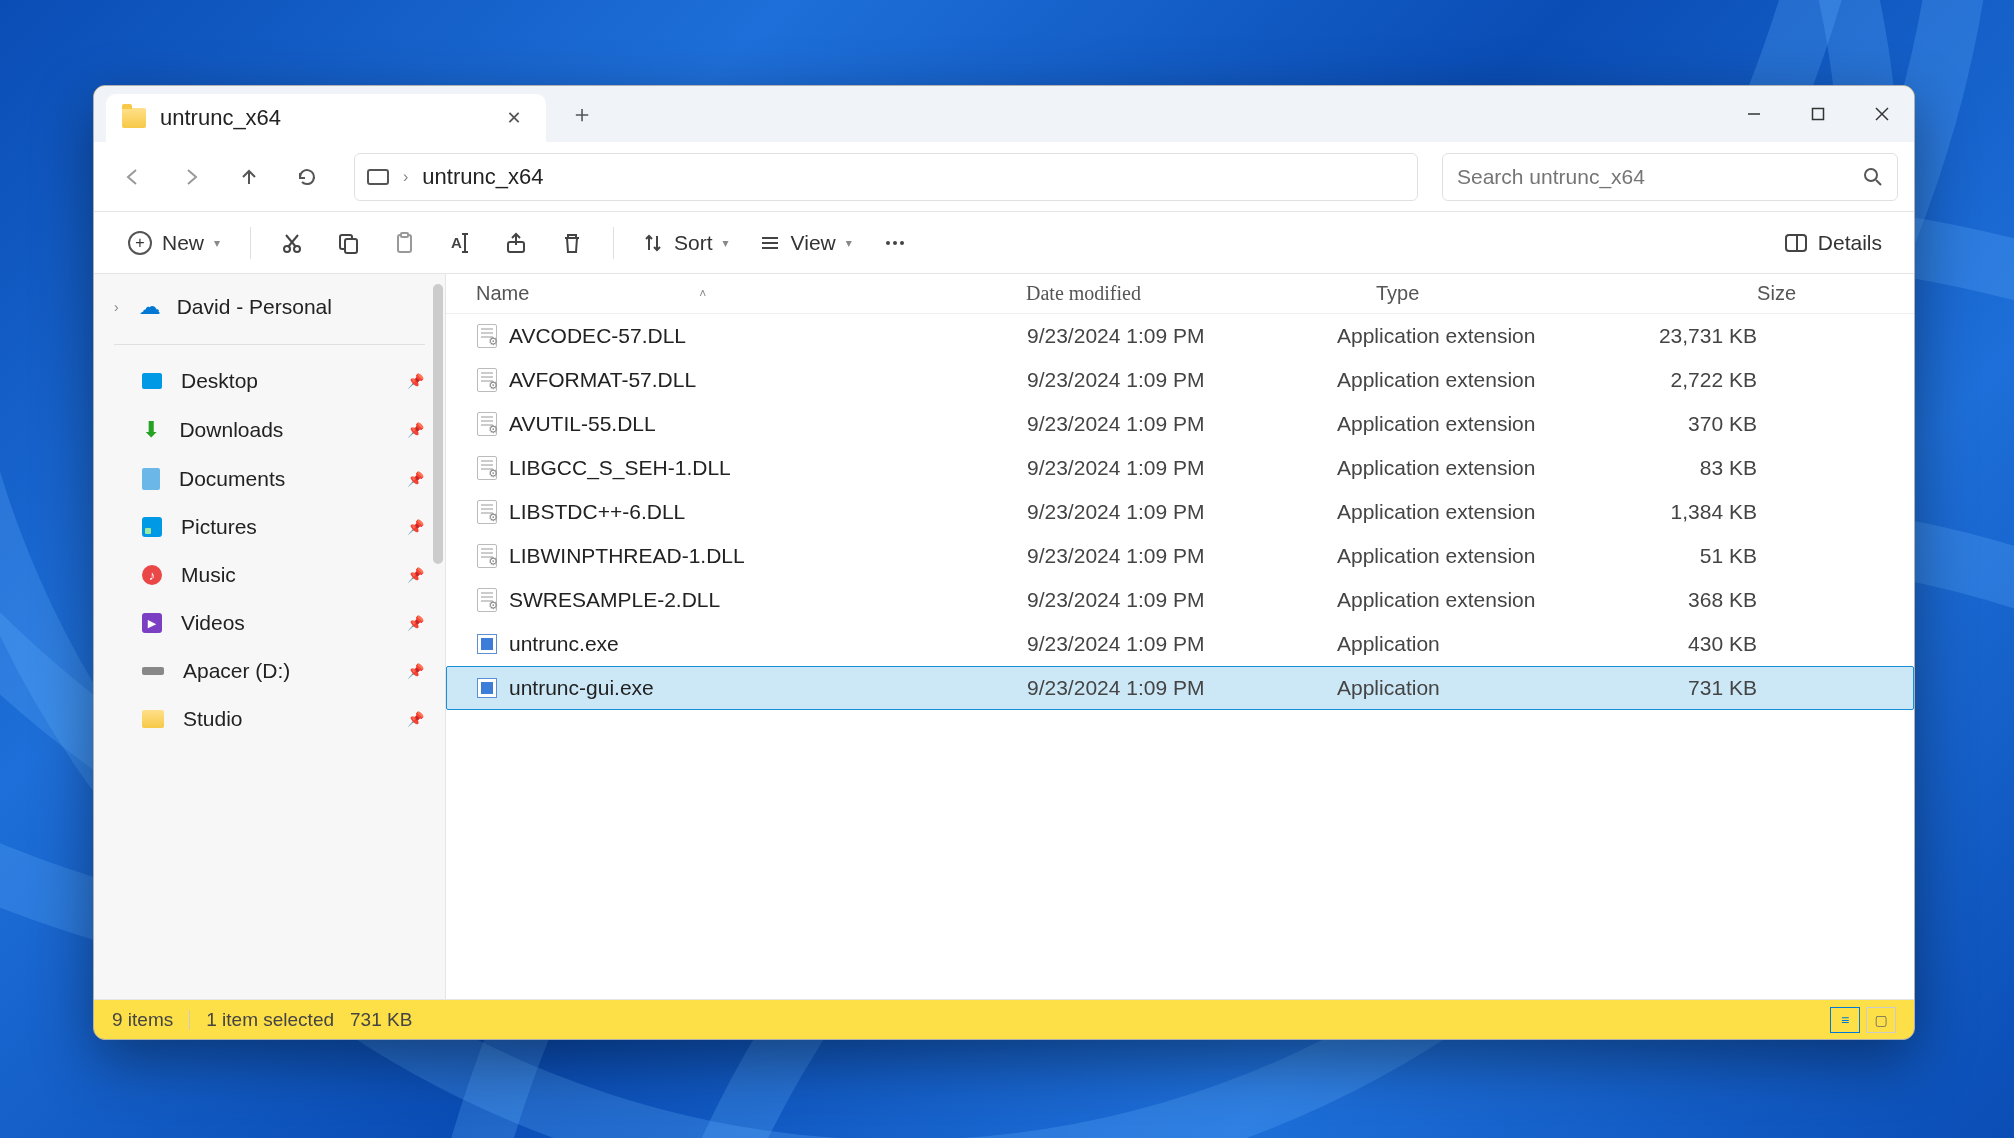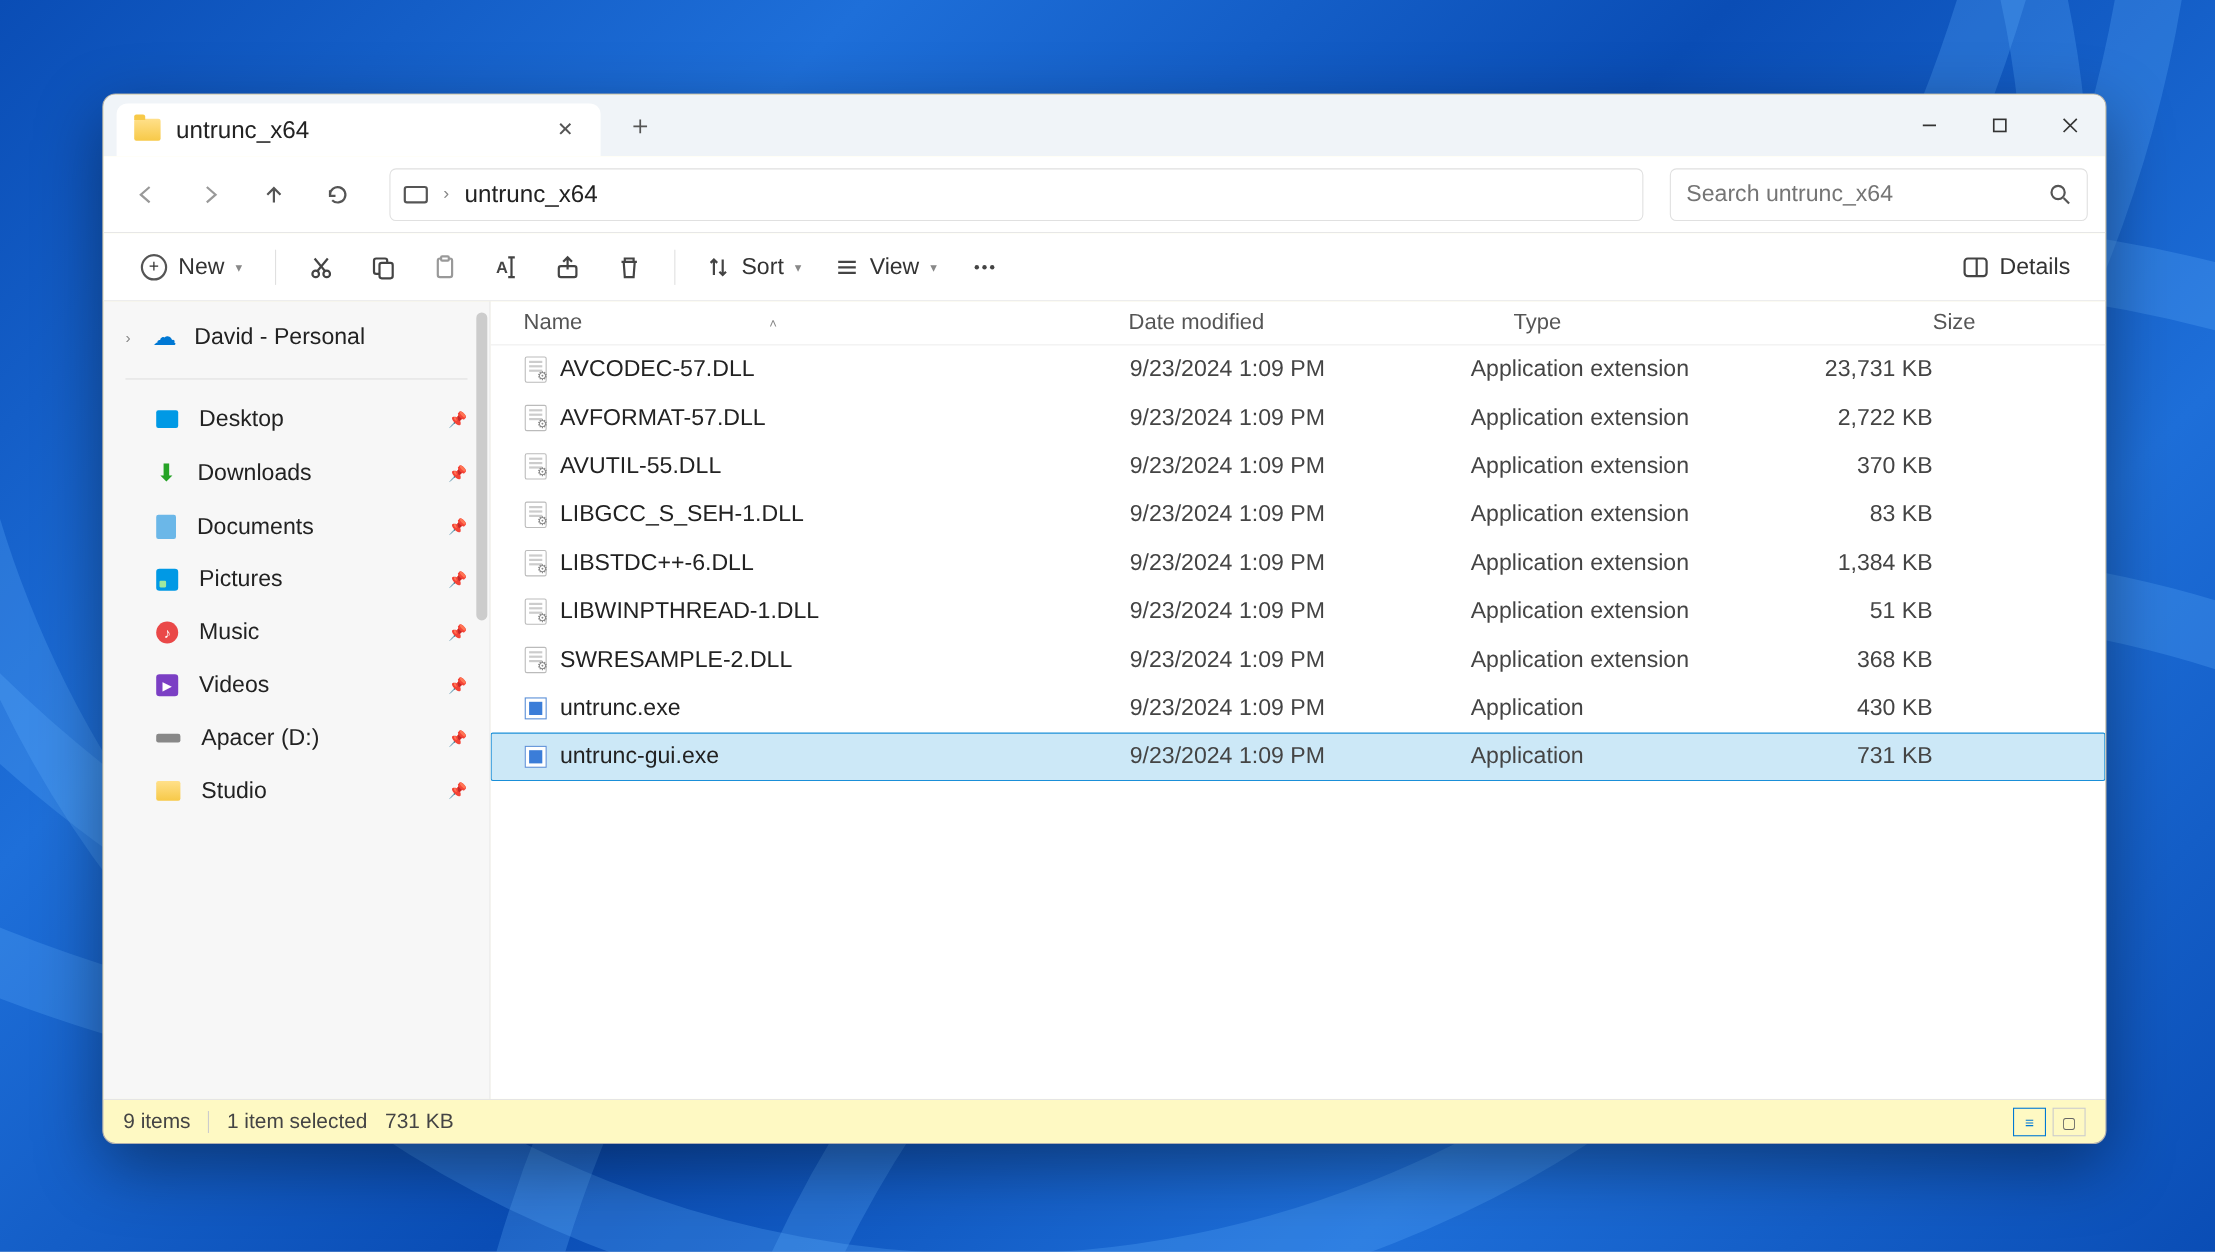--- a/index.html
+++ b/index.html
@@ -21,21 +21,21 @@
 .c3 { width: 2000px; height: 2000px; top: -800px; left: -100px; }
 .c4 { width: 2600px; height: 2600px; top: 200px; left: 400px; }
 .c5 { width: 2200px; height: 2200px; top: 500px; left: 600px; }
 
 .window {
   position: absolute;
   left: 93px;
   top: 85px;
   width: 1822px;
   height: 955px;
-  background: #fef9c3;
+  background: #fde047;
   border-radius: 12px;
   box-shadow: 0 20px 60px rgba(0,0,0,0.4);
   overflow: hidden;
   border: 1px solid #b0b0b0;
 }
 .titlebar {
   height: 56px;
   background: #f0f4f8;
   display: flex;
   align-items: stretch;
@@ -129,21 +129,21 @@
   margin: 0 12px;
 }
 .addr-pc {
   width: 22px; height: 16px;
   border: 2px solid #555;
   border-radius: 3px;
 }
 .addr-chev { color: #888; font-size: 16px; }
 .addr-text { font-size: 22px; color: #222; }
 .searchbar {
-  width: 380px;
+  width: 456px;
   height: 48px;
   border: 1px solid #e0e0e0;
   border-radius: 6px;
   display: flex;
   align-items: center;
   padding: 0 14px;
   gap: 10px;
 }
 .searchbar input {
   flex: 1;
@@ -258,21 +258,21 @@
   position: relative;
 }
 .col-headers {
   display: flex;
   padding: 8px 20px 8px 30px;
   font-size: 20px;
   color: #555;
   border-bottom: 1px solid #eee;
 }
 .col-name { flex: 0 0 550px; display:flex; align-items:center; gap:170px;}
-.col-date { flex: 0 0 310px; }
+.col-date { flex: 0 0 310px; font-family: Liberation Serif, serif; }
 .col-type { flex: 0 0 260px; margin-left: 40px; }
 .col-size { flex: 0 0 160px; text-align: right; }
 .sort-chev { font-size: 12px; color: #888; }
 
 .file-row {
   display: flex;
   align-items: center;
   padding: 9px 20px 9px 30px;
   font-size: 21px;
   color: #222;

